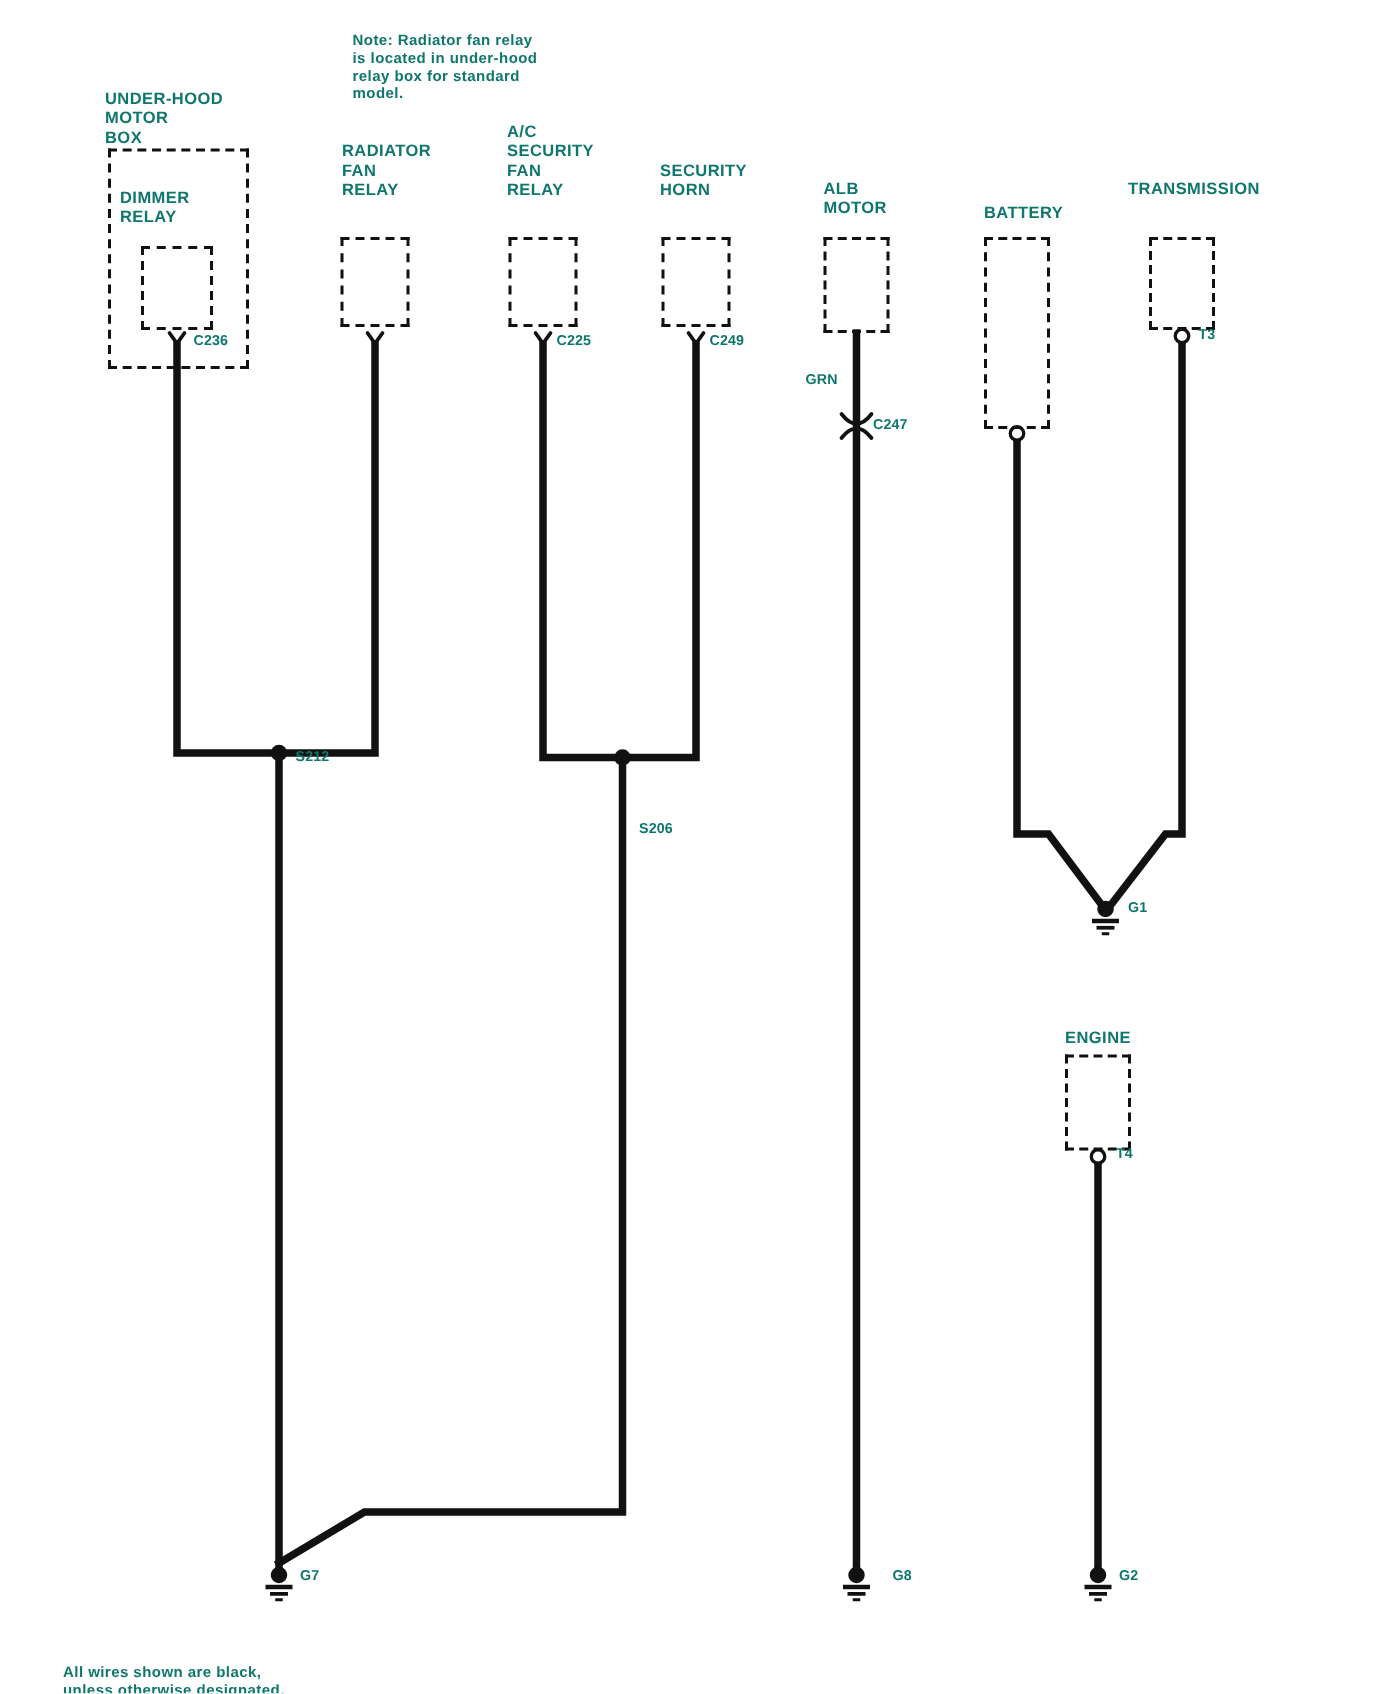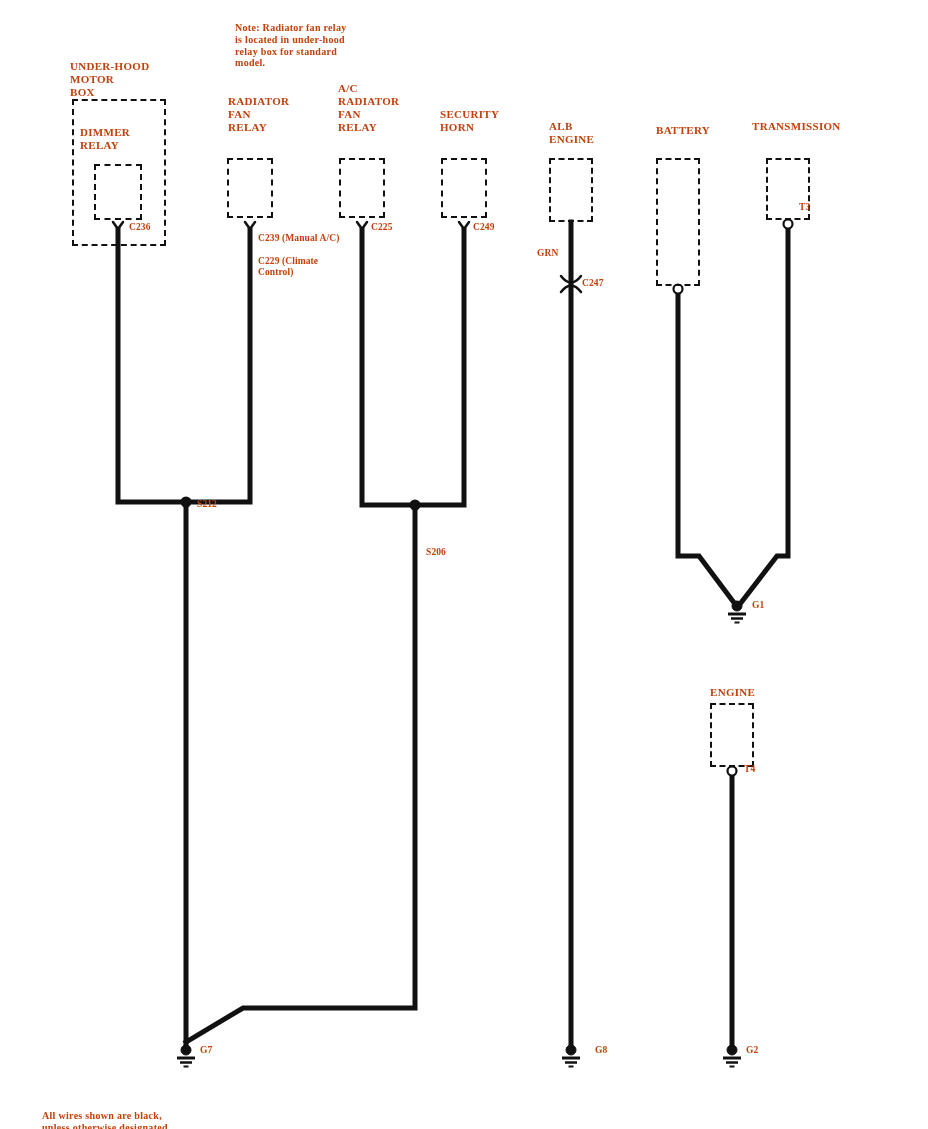--- a/index.html
+++ b/index.html
@@ -2,22 +2,22 @@
 <html><head>
 <meta charset="utf-8">
 <style>
   * { margin: 0; padding: 0; box-sizing: border-box; }
   html, body { background: #ffffff; }
   .canvas {
     position: relative;
     width: 928px;
     height: 1129px;
     background: #ffffff;
-    font-family: Liberation Serif, serif;
-    color: #c2410c;
+    font-family: Liberation Sans, sans-serif;
+    color: #0f766e;
     overflow: hidden;
   }
   svg.wires { position: absolute; left: 0; top: 0; }
   .box { position: absolute; border: 2px dashed #111111; background: transparent; }
   .lbl {
     position: absolute;
     font-weight: bold;
     font-size: 11px;
     line-height: 1.18;
     letter-spacing: 0.3px;
@@ -110,41 +110,36 @@
 
   <div class="lbl" style="left:70px; top:60px;">UNDER-HOOD
 MOTOR
 BOX</div>
   <div class="lbl" style="left:80px; top:126px;">DIMMER
 RELAY</div>
   <div class="lbl" style="left:228px; top:95px;">RADIATOR
 FAN
 RELAY</div>
   <div class="lbl" style="left:338px; top:82px;">A/C
-RADIATOR
+SECURITY
 FAN
 RELAY</div>
   <div class="lbl" style="left:440px; top:108px;">SECURITY
 HORN</div>
   <div class="lbl" style="left:549px; top:120px;">ALB
-ENGINE</div>
-  <div class="lbl" style="left:656px; top:124px;">BATTERY</div>
+MOTOR</div>
+  <div class="lbl" style="left:656px; top:136px;">BATTERY</div>
   <div class="lbl" style="left:752px; top:120px;">TRANSMISSION</div>
   <div class="lbl" style="left:710px; top:686px;">ENGINE</div>
 
   <div class="lbl sm" style="left:129px; top:222px;text-align:right;">C236</div>
-  <div class="lbl sm" style="left:258px; top:222px; width:105px;">
-    <span style="display:block;">C239 (Manual A/C)</span>
-    <span style="display:block;">C229 (Climate
-Control)</span>
-  </div>
   <div class="lbl sm" style="left:371px; top:222px;">C225</div>
   <div class="lbl sm" style="left:473px; top:222px;">C249</div>
   <div class="lbl sm" style="left:582px; top:278px;text-align:right;">C247</div>
-  <div class="lbl sm" style="left:799px; top:202px;">T3</div>
+  <div class="lbl sm" style="left:799px; top:218px;">T3</div>
   <div class="lbl sm" style="left:744px; top:764px;">T4</div>
 
   <div class="lbl sm" style="left:537px; top:248px;">GRN</div>
 
   <div class="lbl sm" style="left:197px; top:499px;">S212</div>
   <div class="lbl sm" style="left:426px; top:503px;margin-top:44px;">S206</div>
 
   <div class="lbl sm" style="left:752px; top:600px;">G1</div>
   <div class="lbl sm" style="left:200px; top:1045px;">G7</div>
   <div class="lbl sm" style="left:595px; top:1045px;">G8</div>

